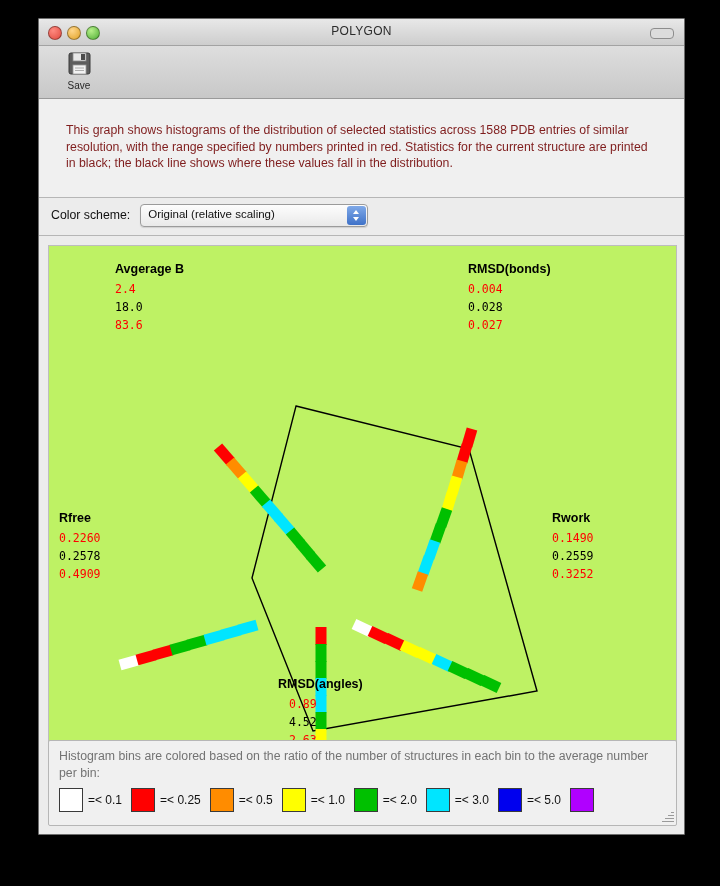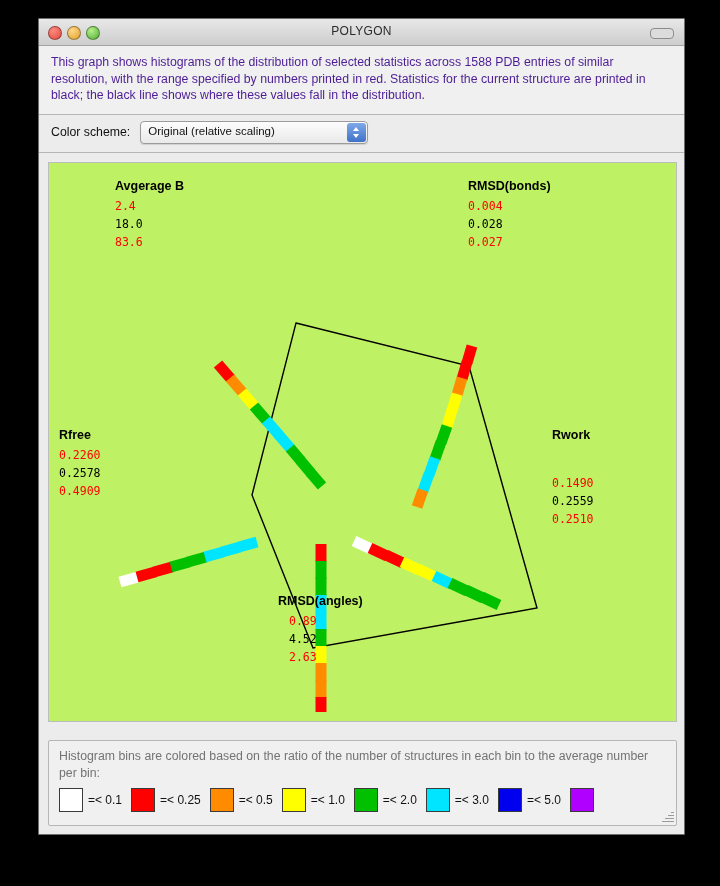--- a/index.html
+++ b/index.html
@@ -89,23 +89,23 @@
   }
 
   
   #desc-panel {
     background: #f0f0f0;
     border-bottom: 1px solid #b6b6b6;
     padding: 8px 12px 10px 12px;
   }
   #desc-text {
     font-size: 12.3px;
-    color: #4c1d95;
+    color: #7f1d1d;
     line-height: 16.5px;
-    margin: 0;
+    margin: 15px;
   }
 
   
   #scheme-row {
     background: #ececec;
     border-bottom: 1px solid #b6b6b6;
     padding: 6px 12px 8px 12px;
     display: flex;
     align-items: center;
   }
@@ -238,20 +238,35 @@
 <div id="window">
 
   <div id="titlebar">
     <div class="traffic" id="btn-close"></div>
     <div class="traffic" id="btn-min"></div>
     <div class="traffic" id="btn-max"></div>
     <div class="title">POLYGON</div>
     <div id="resize-pill"></div>
   </div>
 
+  <div id="toolbar">
+    <div class="tool-btn">
+      <span class="glyph">
+        <svg width="30" height="30" viewBox="0 0 30 30">
+          <rect x="5" y="4" width="21" height="21" rx="2" fill="#5d5d5d" stroke="#3a3a3a" stroke-width="1"></rect>
+          <rect x="9" y="4" width="13" height="8" fill="#e8e8e8" stroke="#8c8c8c" stroke-width="0.8"></rect>
+          <rect x="17" y="5" width="4" height="6" fill="#4b4b4b"></rect>
+          <rect x="9" y="16" width="13" height="9" fill="#f2f2f2" stroke="#9a9a9a" stroke-width="0.8"></rect>
+          <line x1="11" y1="19" x2="20" y2="19" stroke="#9a9a9a" stroke-width="0.8"></line>
+          <line x1="11" y1="21.5" x2="20" y2="21.5" stroke="#9a9a9a" stroke-width="0.8"></line>
+        </svg>
+      </span>
+      <span class="label">Save</span>
+    </div>
+  </div>
 
   <div id="desc-panel">
     <p id="desc-text">This graph shows histograms of the distribution of selected statistics across 1588 PDB entries of similar resolution, with the range specified by numbers printed in red.  Statistics for the current structure are printed in black; the black line shows where these values fall in the distribution.</p>
   </div>
 
   <div id="scheme-row">
     <span id="scheme-label">Color scheme:</span>
     <div id="scheme-select">
       <span class="val">Original (relative scaling)</span>
       <span id="scheme-arrows"></span>
@@ -334,24 +349,24 @@
     </div>
 
     <div class="axis-label" style="left:419px; top:16px;">RMSD(bonds)</div>
     <div class="axis-vals" style="left:419px; top:34px;">
       <div class="v-red">0.004</div>
       <div class="v-black">0.028</div>
       <div class="v-red">0.027</div>
     </div>
 
     <div class="axis-label" style="left:503px; top:265px;">Rwork</div>
-    <div class="axis-vals" style="left:503px; top:283px;margin-top:28px;">
+    <div class="axis-vals" style="left:503px; top:283px;">
       <div class="v-red">0.1490</div>
       <div class="v-black">0.2559</div>
-      <div class="v-red">0.2510</div>
+      <div class="v-red">0.3252</div>
     </div>
 
     <div class="axis-label" style="left:229px; top:431px;">RMSD(angles)</div>
     <div class="axis-vals" style="left:240px; top:449px;">
       <div class="v-red">0.89</div>
       <div class="v-black">4.52</div>
       <div class="v-red">2.63</div>
     </div>
 
     <div class="axis-label" style="left:10px; top:265px;">Rfree</div>

